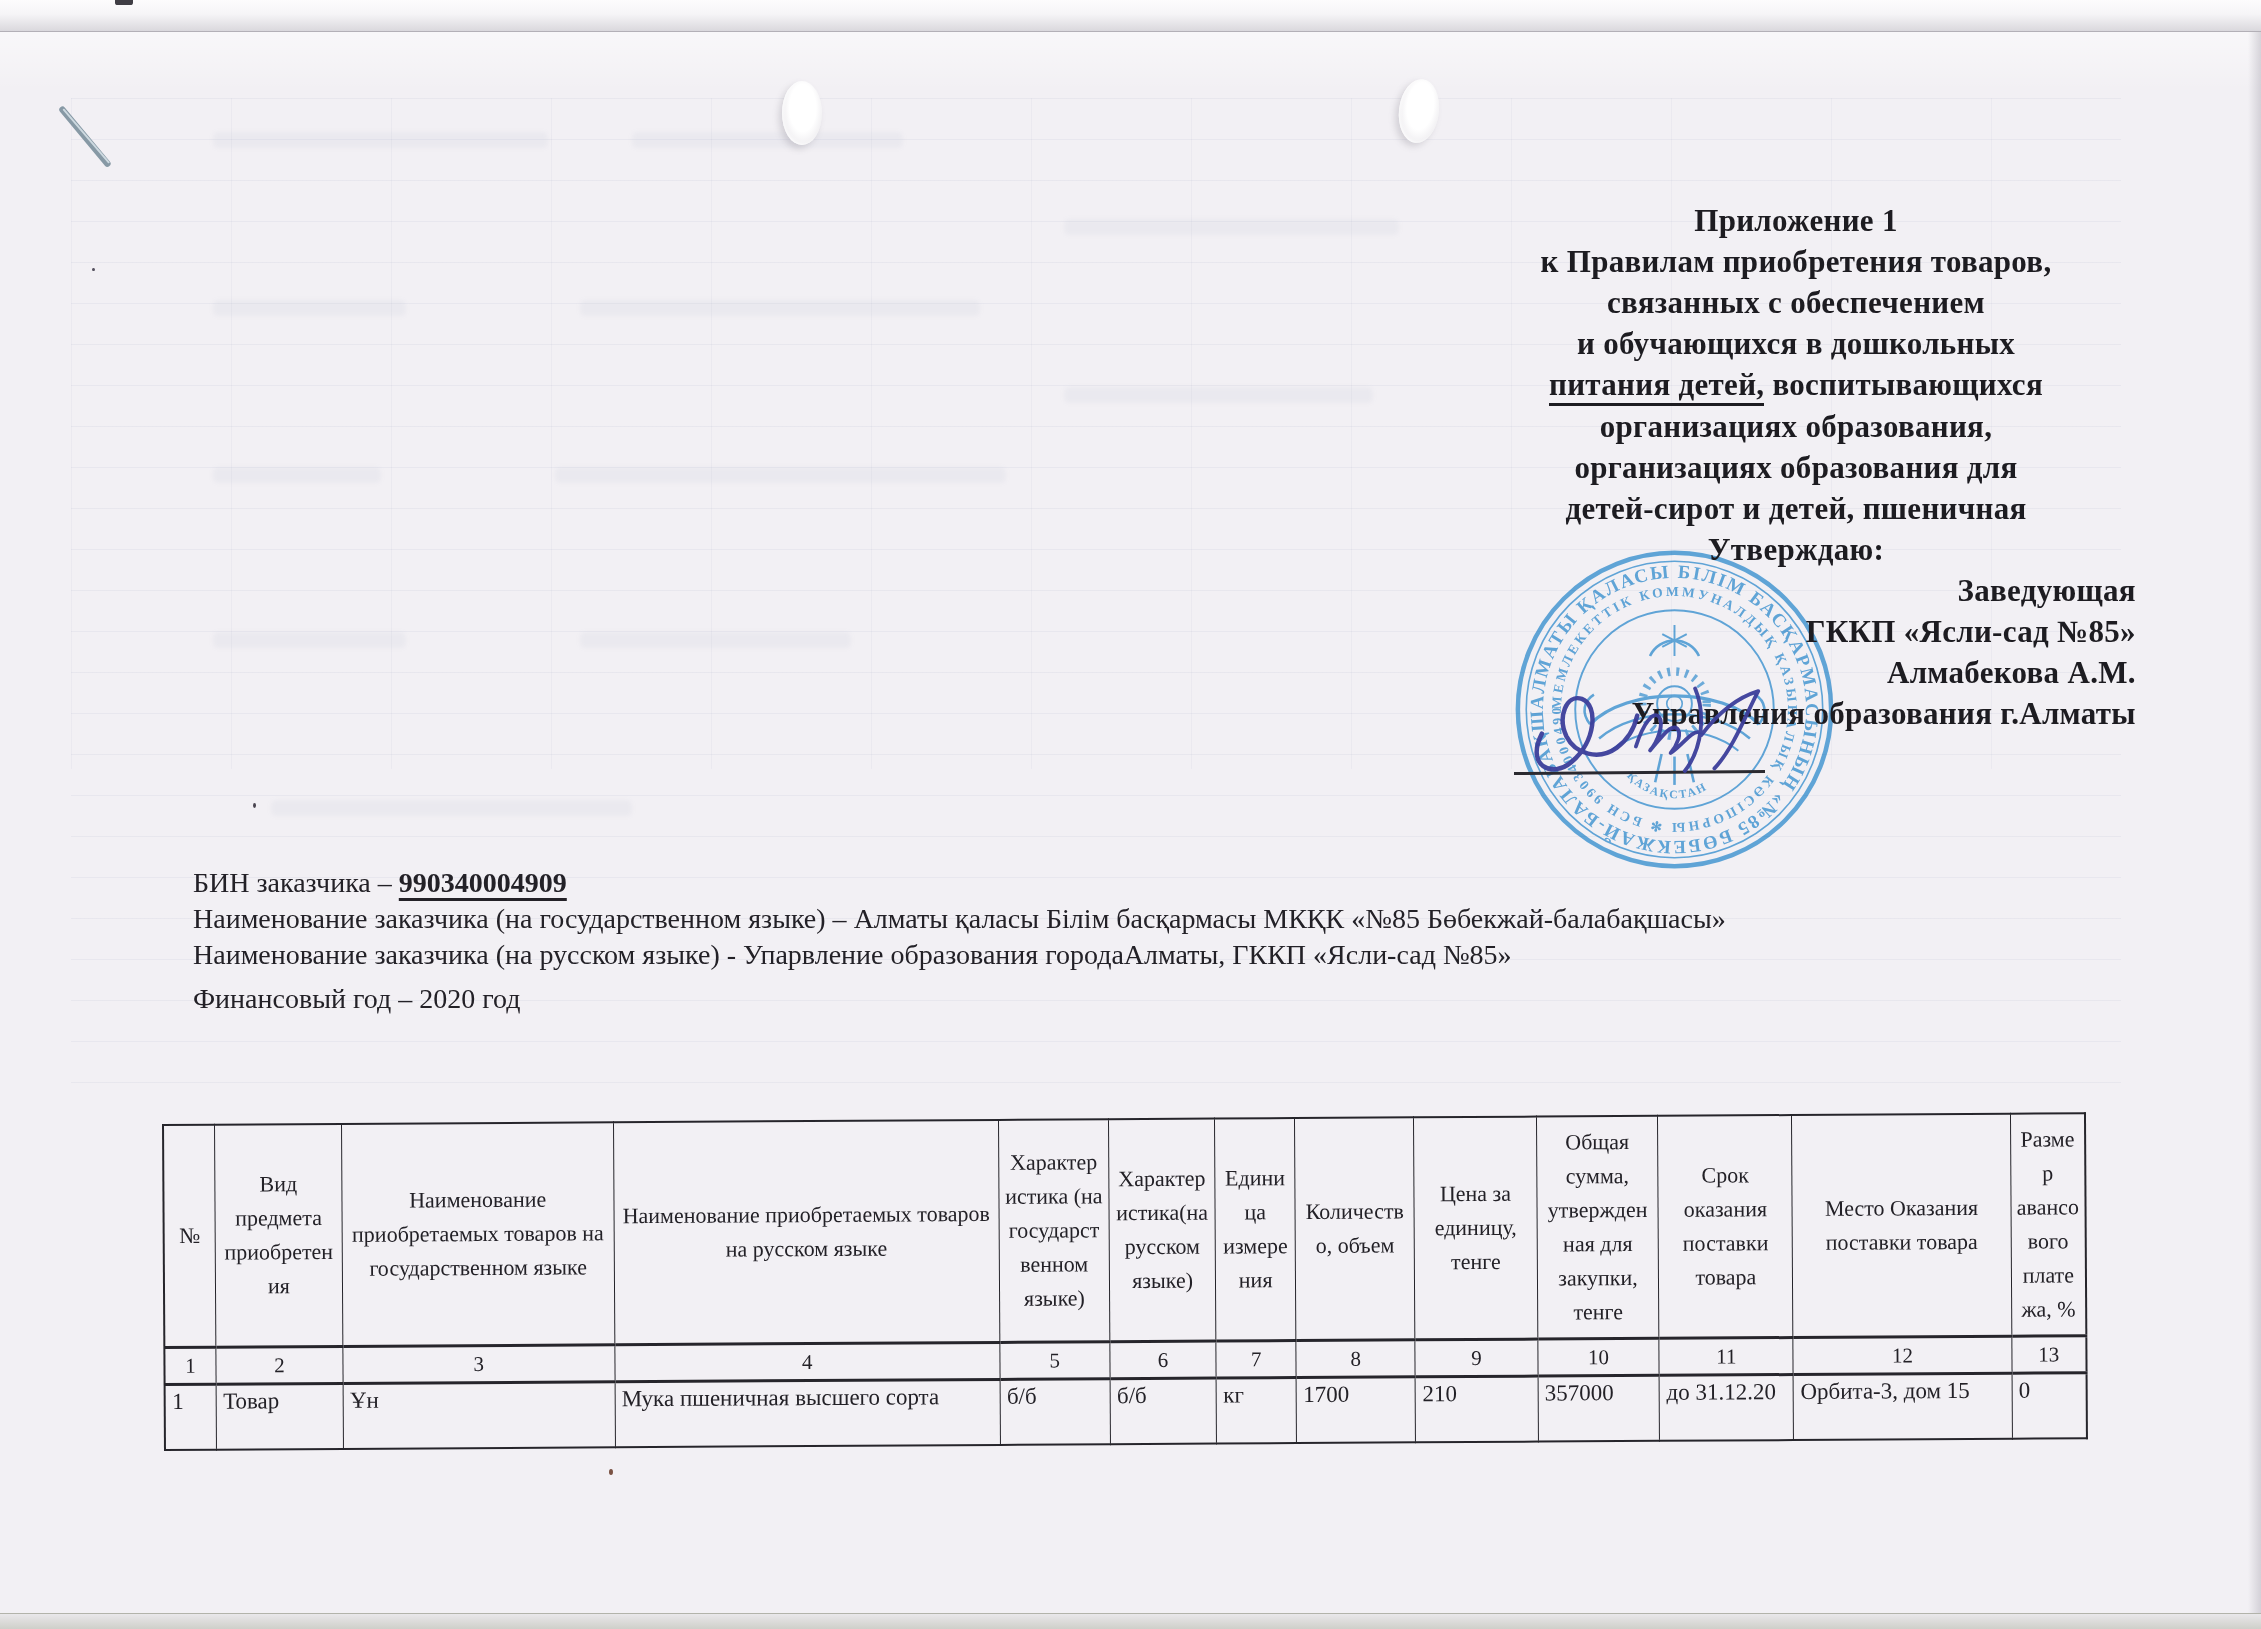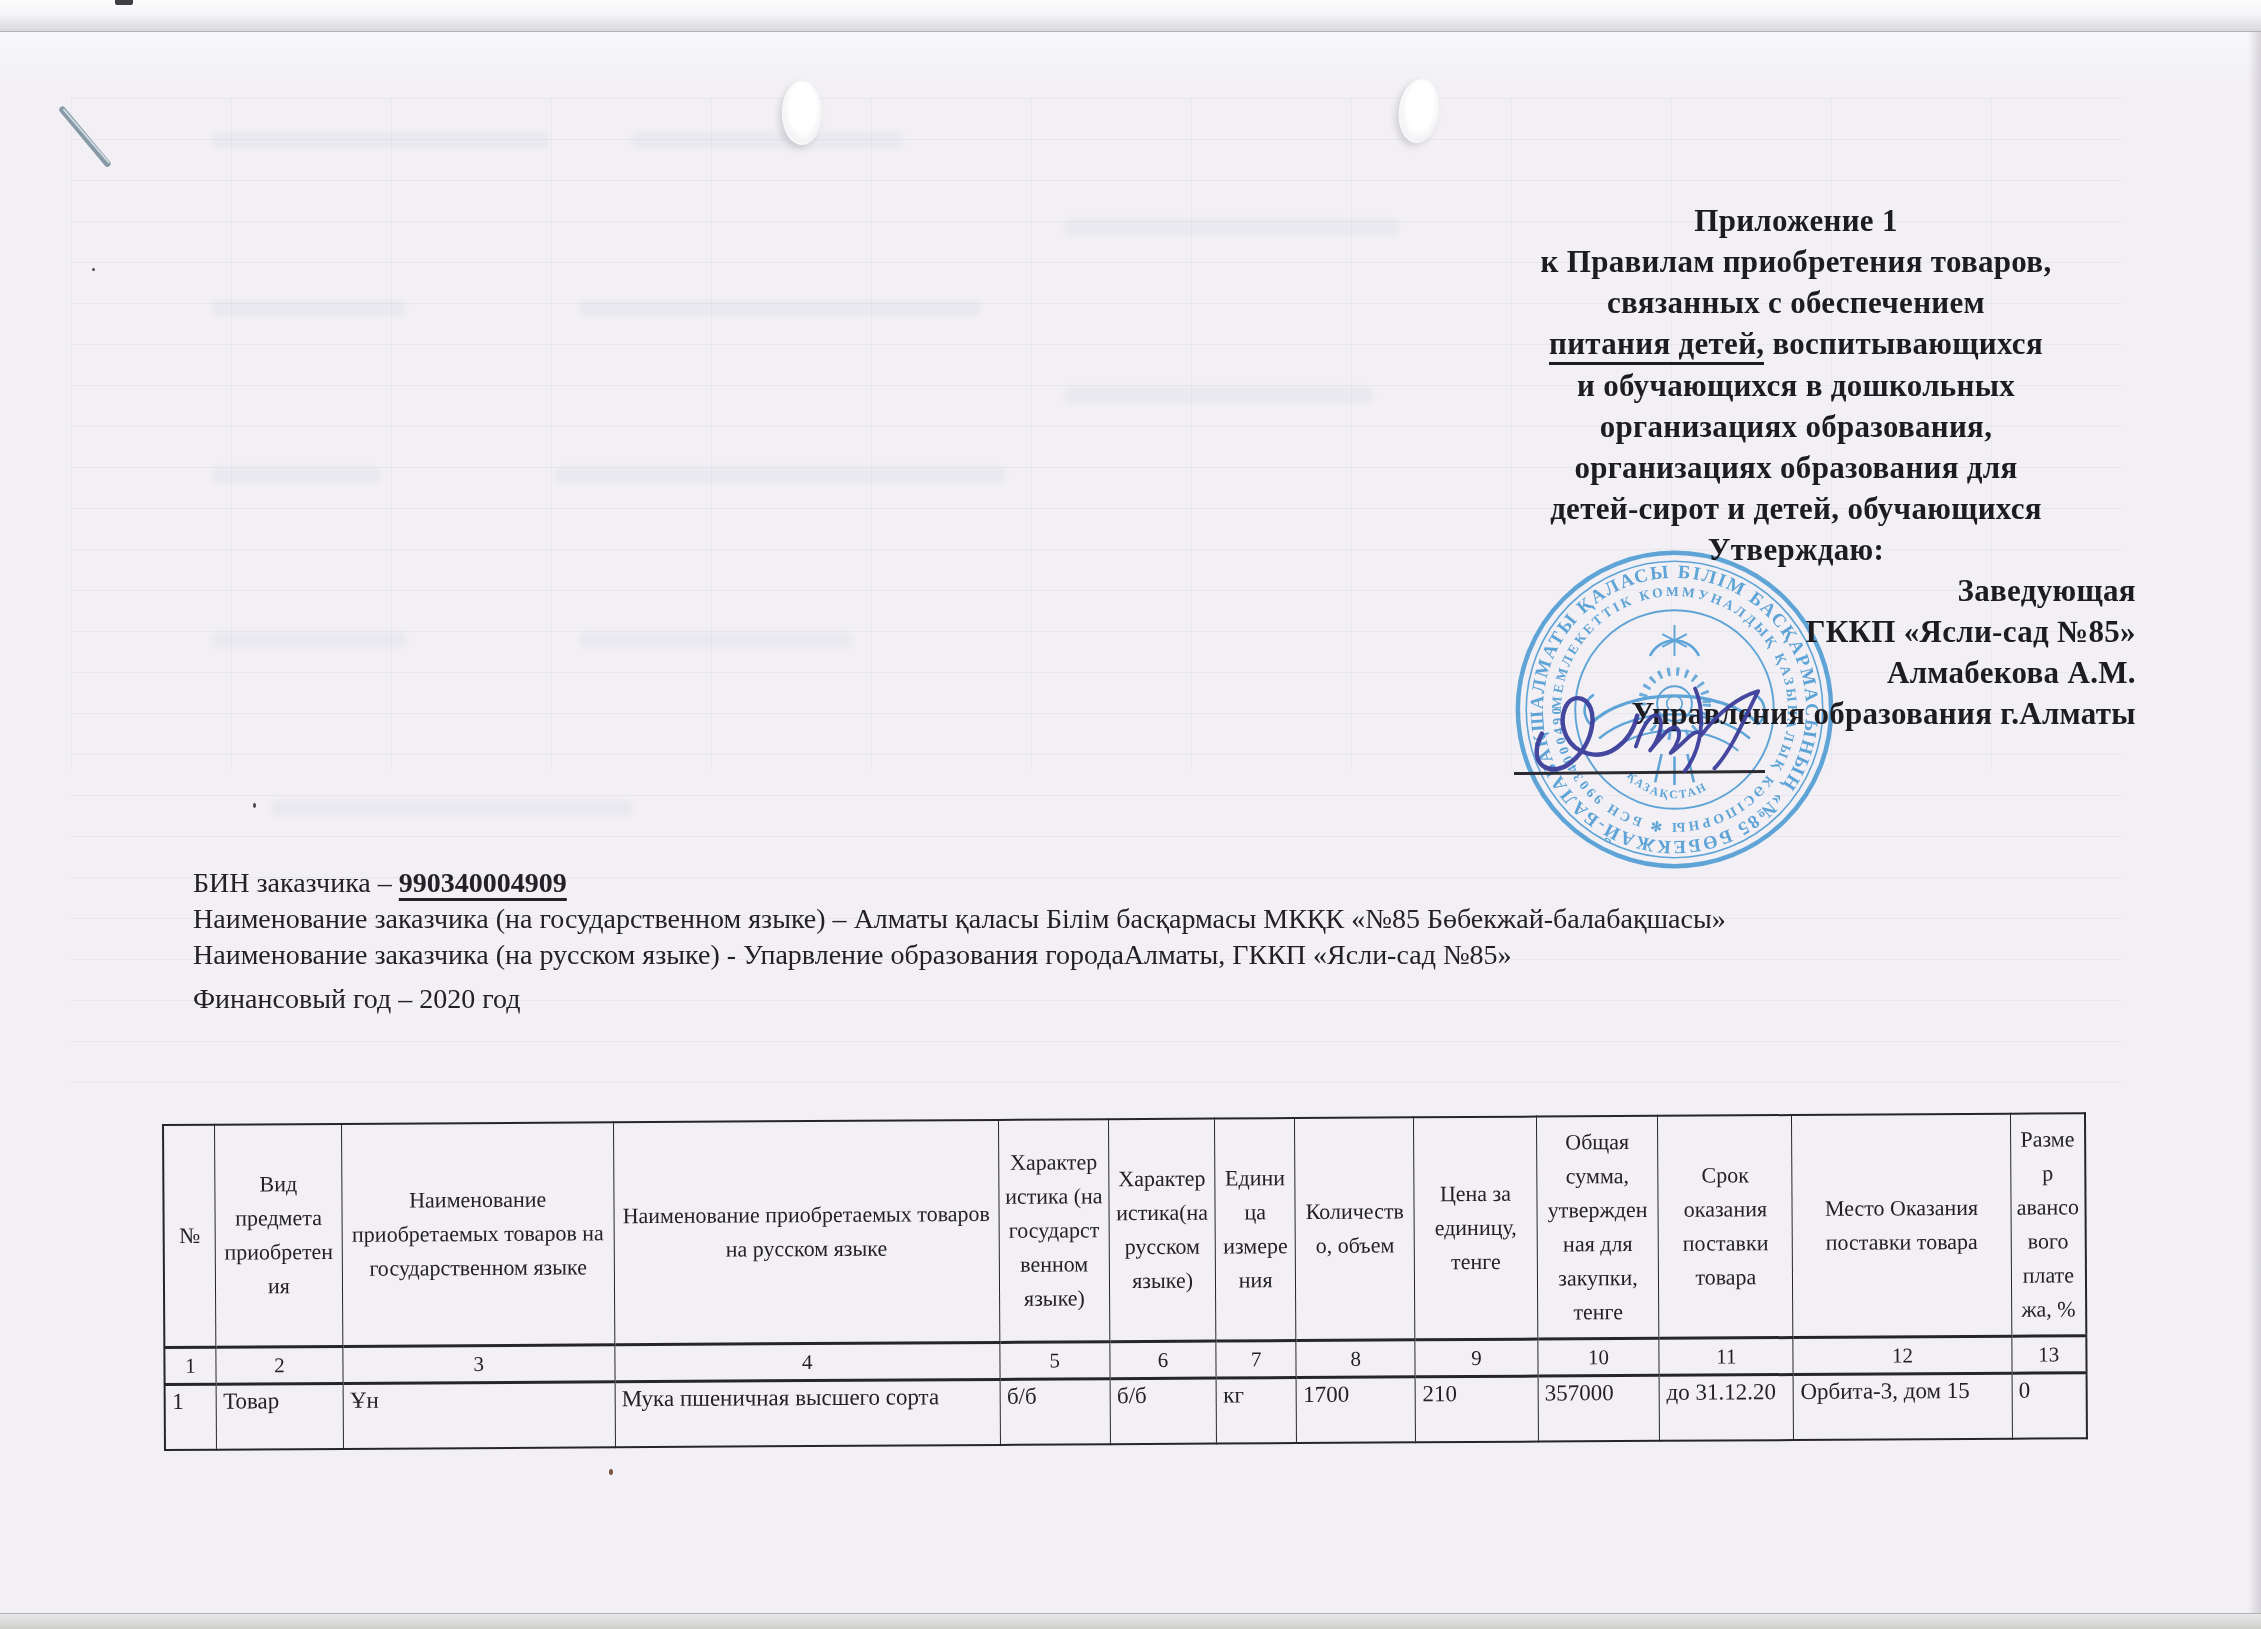--- a/index.html
+++ b/index.html
@@ -123,25 +123,25 @@
     </g>
     <text fill="#57a7de" font-size="18" font-weight="bold" letter-spacing="3" font-family="Liberation Serif, DejaVu Serif, serif">
       <textPath href="#arcBanner">ҚАЗАҚСТАН</textPath>
     </text>
   </svg>
 
   <div class="appendix">
     <div>Приложение 1</div>
     <div>к Правилам приобретения товаров,</div>
     <div>связанных с обеспечением</div>
+    <div>и обучающихся в дошкольных</div>
     <div><span class="u-seg">питания детей,</span><span> воспитывающихся</span></div>
-    <div>и обучающихся в дошкольных</div>
     <div>организациях образования,</div>
     <div>организациях образования для</div>
-    <div>детей-сирот и детей, обучающихся</div>
+    <div>детей-сирот и детей, пшеничная</div>
     <div>Утверждаю:</div>
     <div class="right">Заведующая</div>
     <div class="right">ГККП «Ясли-сад №85»</div>
     <div class="right">Алмабекова А.М.</div>
     <div class="right">Управления образования г.Алматы</div>
   </div>
 
   <div class="sig-underline"></div>
   <svg class="signature" width="309" height="155" viewBox="0 0 480 240">
     <g stroke="#3c3e9b" stroke-width="7" fill="none" stroke-linecap="round" stroke-linejoin="round" opacity="0.95">

